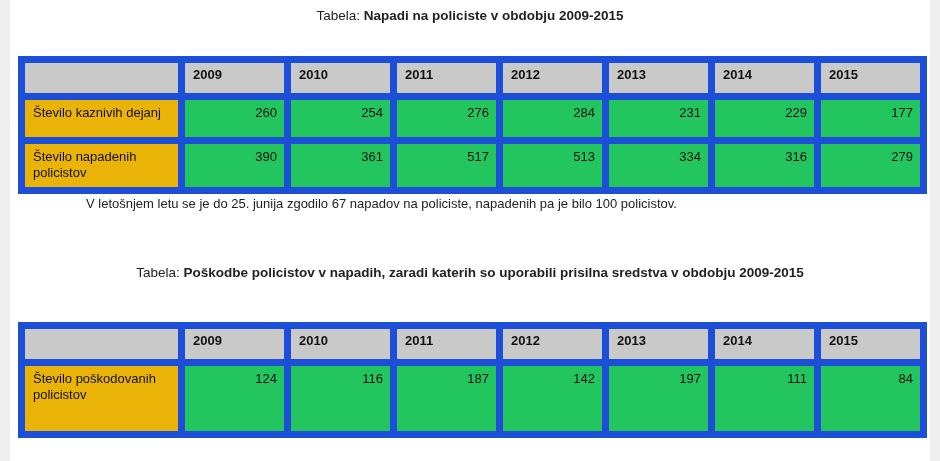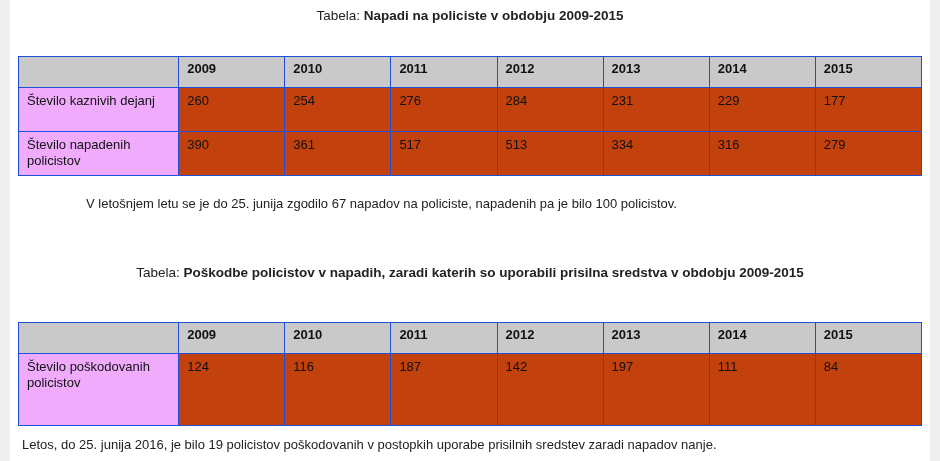--- a/index.html
+++ b/index.html
@@ -57,46 +57,47 @@
     top: 265px;
   }
 
   table.data {
     border-collapse: collapse;
     table-layout: fixed;
     font-size: 13px;
     position: absolute;
   }
   table.data td, table.data th {
-    border: 1px solid #1d4ed8;
+    border: 7px solid #1d4ed8;
     padding: 5px 7px 5px 8px;
     vertical-align: top;
     text-align: left;
     font-weight: normal;
     line-height: 1.25;
   }
   table.data thead th {
     background: #c9c9c9;
     font-weight: bold;
     color: #111;
     height: 22px;
     padding-top: 4px;
     padding-bottom: 4px;
   }
   table.data thead th.corner {
     background: #c9c9c9;
   }
   table.data tbody th.rowhead,
   table.data tbody td.rowhead {
-    background: #f0abfc;
+    background: #eab308;
     color: #111;
   }
   table.data tbody td.cell {
-    background: #c2410c;
+    background: #22c55e;
     color: #111;
+    text-align: right;
   }
 
   
   #table-attacks {
     left: 18px;
     top: 56px;
     width: 904px;
   }
   #table-attacks .col-label { width: 160px; }
   #table-attacks .col-year  { width: 106px; }
@@ -224,15 +225,14 @@
         <td class="cell">116</td>
         <td class="cell">187</td>
         <td class="cell">142</td>
         <td class="cell">197</td>
         <td class="cell">111</td>
         <td class="cell">84</td>
       </tr>
     </tbody>
   </table>
 
-  <div class="note note-2">Letos, do 25. junija 2016, je bilo 19 policistov poškodovanih v postopkih uporabe prisilnih sredstev zaradi napadov nanje.</div>
 
 </div>
 
 </body></html>

